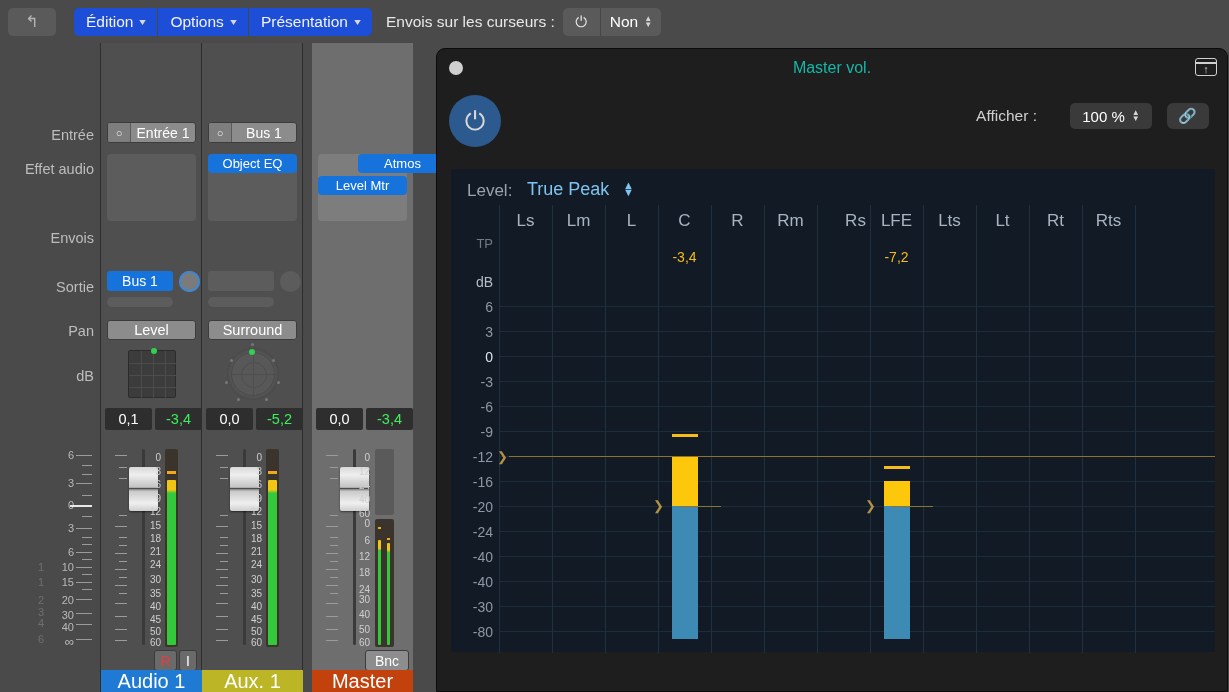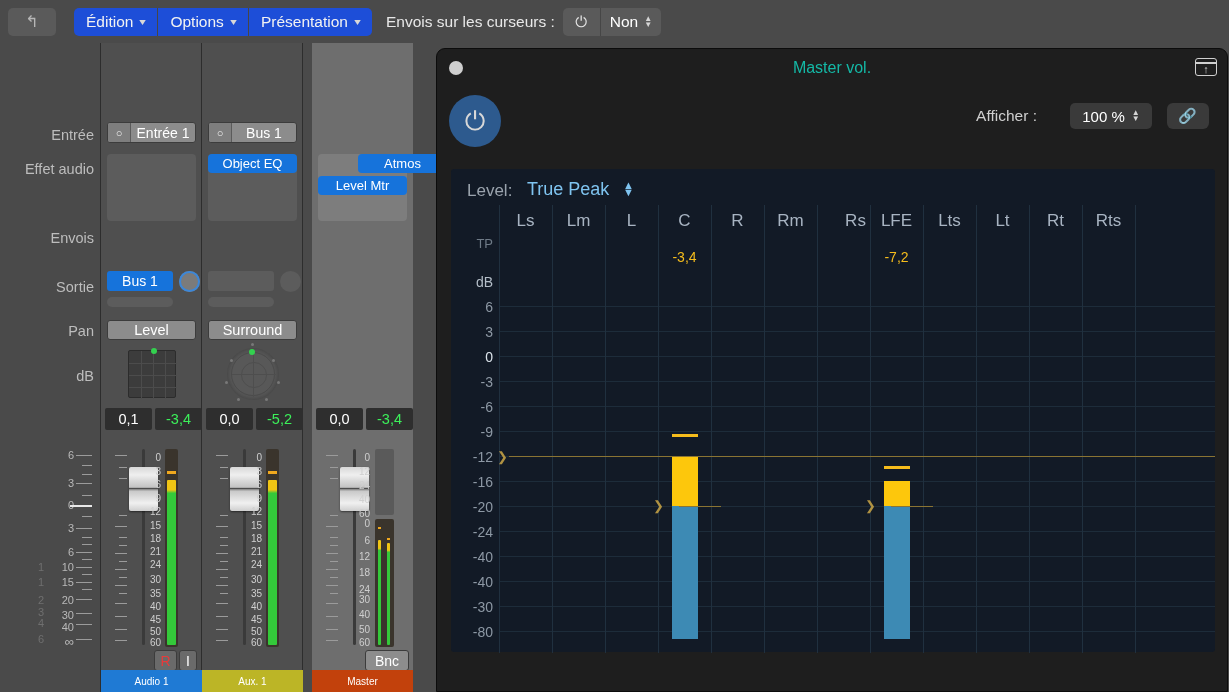--- a/index.html
+++ b/index.html
@@ -169,21 +169,21 @@
 
   .smallbtn {
     position: absolute; height: 21px; background: #6a6a6a; border-radius: 3px;
     display: flex; align-items: center; justify-content: center;
     color: #fff; font-size: 14px; border: 1px solid #3c3c3c;
   }
   .smallbtn.rec { color: #e83b3b; }
   .namebar {
     position: absolute; left: 0; bottom: 0; width: 101px; height: 22px;
     display: flex; align-items: center; justify-content: center;
-    color: #fff; font-size: 10px;
+    color: #fff; font-size: 20px;
   }
 
   
   .plug {
     position: absolute; left: 436px; top: 48px; width: 792px; height: 644px;
     background: #1e1e1e; border-radius: 9px 9px 0 0;
     border: 1px solid #0c0c0c;
     overflow: hidden;
   }
   .plug-title {

